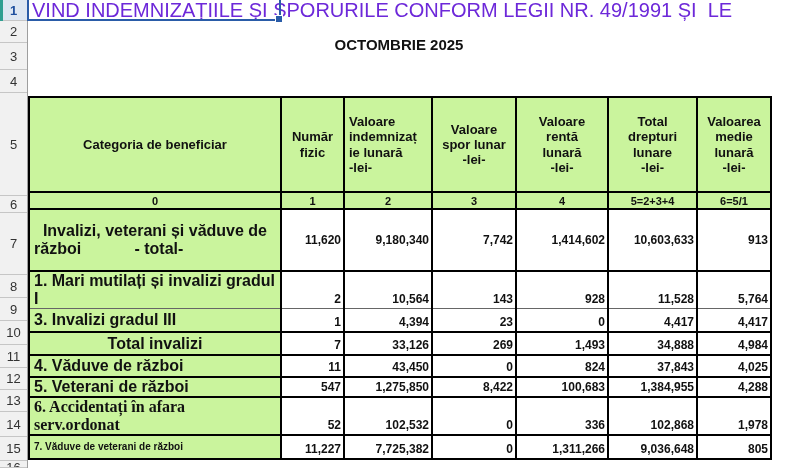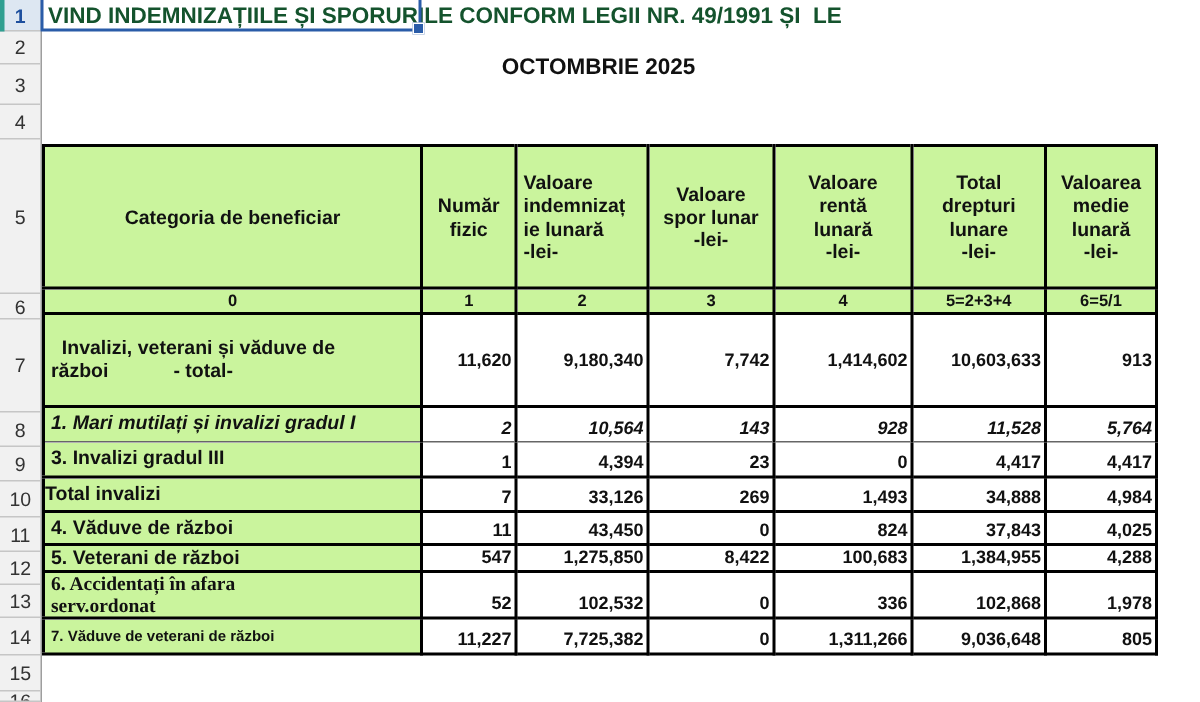--- a/index.html
+++ b/index.html
@@ -8,46 +8,46 @@
     font-family:"Liberation Sans","DejaVu Sans",sans-serif;color:#111;
   }
   
   .rh-col{position:absolute;left:0;top:0;width:28px;height:468px;background:#f1f1f1;
     border-right:1px solid #9e9e9e;box-sizing:border-box;}
   .rh{box-sizing:border-box;border-bottom:1px solid #c6c6c6;display:flex;align-items:center;
     justify-content:center;font-size:13px;color:#333;overflow:hidden;}
   .rh.sel{background:#dde7f2;color:#1d4f9e;font-weight:700;}
   .edge-strip{position:absolute;left:0;top:0;width:3px;height:21px;background:#2f9f92;}
   
-  .title{position:absolute;left:32px;top:0;height:21px;line-height:21px;font-size:15px;
-    font-weight:700;white-space:pre;color:#14532d;}
+  .title{position:absolute;left:32px;top:0;height:21px;line-height:21px;font-size:20px;
+    font-weight:400;white-space:pre;color:#6d28d9;}
   .subtitle{position:absolute;left:28px;top:36px;width:742px;text-align:center;
     font-size:15px;font-weight:700;}
   
   .selection{position:absolute;left:27px;top:-2px;width:254px;height:23px;
     border:2px solid #2a5ca8;box-sizing:border-box;}
   .fill-handle{position:absolute;right:-4px;bottom:-4px;width:6px;height:6px;
     background:#2a5ca8;border:1px solid #fff;}
   
   table.grid{position:absolute;left:28px;top:96px;border-collapse:collapse;
     border:2px solid #000;table-layout:fixed;}
   .grid th,.grid td{border-right:2px solid #000;border-bottom:2px solid #000;
     box-sizing:border-box;overflow:hidden;font-weight:700;padding:0;}
   .grid th{background:var(--green);font-size:13px;line-height:1.18;white-space:pre-line;
     vertical-align:middle;text-align:center;}
   .grid th.left{text-align:left;padding-left:4px;}
   tr.ir td{background:var(--green);text-align:center;font-size:11px;font-weight:700;}
-  td.lbl{background:var(--green);font-size:13px;padding-left:4px;white-space:pre-wrap;
+  td.lbl{background:var(--green);font-size:16px;padding-left:4px;white-space:pre-wrap;
     line-height:1.12;vertical-align:middle;text-align:left;}
   td.num{background:#fff;text-align:right;padding-right:2px;font-size:12px;
     vertical-align:bottom;padding-bottom:2px;}
   tr.r7 td.num{vertical-align:middle;padding-bottom:0;}
-  tr.r11 td.lbl{padding-left:0;}
+  tr.r11 td.lbl{text-align:center;padding-left:0;}
   tr.r14 td.lbl{vertical-align:top;font-family:Liberation Serif, serif;}
-  tr.thin td{border-bottom:1px solid #666;font-style:italic;}
+  tr.thin td{border-bottom:1px solid #666;}
 </style>
 </head>
 <body>
 
 <div class="screen" style="--green:#caf49d;">
 
   <div class="rh-col">
     <div class="rh sel" style="height:21px">1</div>
     <div class="rh" style="height:22px">2</div>
     <div class="rh" style="height:27px">3</div>

